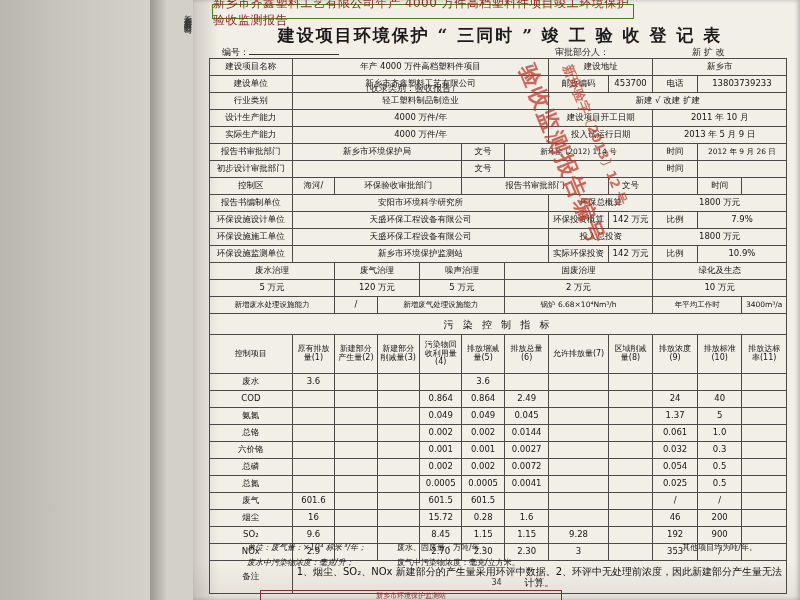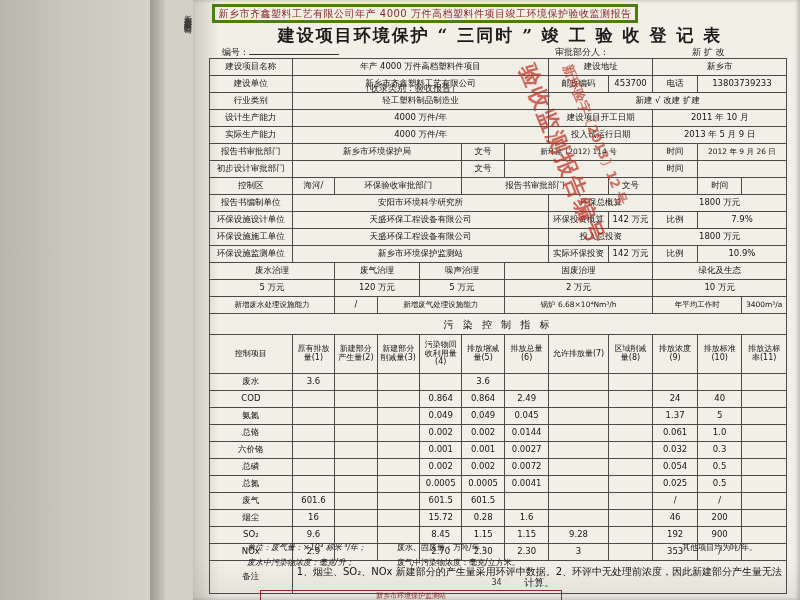--- a/index.html
+++ b/index.html
@@ -32,21 +32,21 @@
     box-shadow:-2px 0 4px rgba(0,0,0,.25) inset;
   }
   .sheet:after{
     content:"";position:absolute;left:0;top:0;right:0;bottom:0;
     background:linear-gradient(90deg,rgba(120,115,105,.30) 0px,rgba(255,255,255,0) 26px),
                linear-gradient(0deg,rgba(120,115,105,.12),rgba(255,255,255,0) 40px);
     pointer-events:none;
   }
   .hdr-band{
     position:absolute;left:212px;top:4px;width:420px;height:13px;
-    border:3px solid #4d7c0f;color:#8b2a2a;font-size:10px;
+    border:1px solid #4d7c0f;color:#8b2a2a;font-size:12px;
     display:flex;align-items:center;justify-content:center;letter-spacing:.5px;
   }
   .doc-title{
     position:absolute;left:205px;top:24px;width:590px;text-align:center;
     font-size:17px;font-weight:bold;letter-spacing:2px;color:#1b1b1b;
     font-family:"DejaVu Serif","Liberation Serif",serif;
   }
   .subline{
     position:absolute;top:46px;font-size:9px;color:#222;
   }

